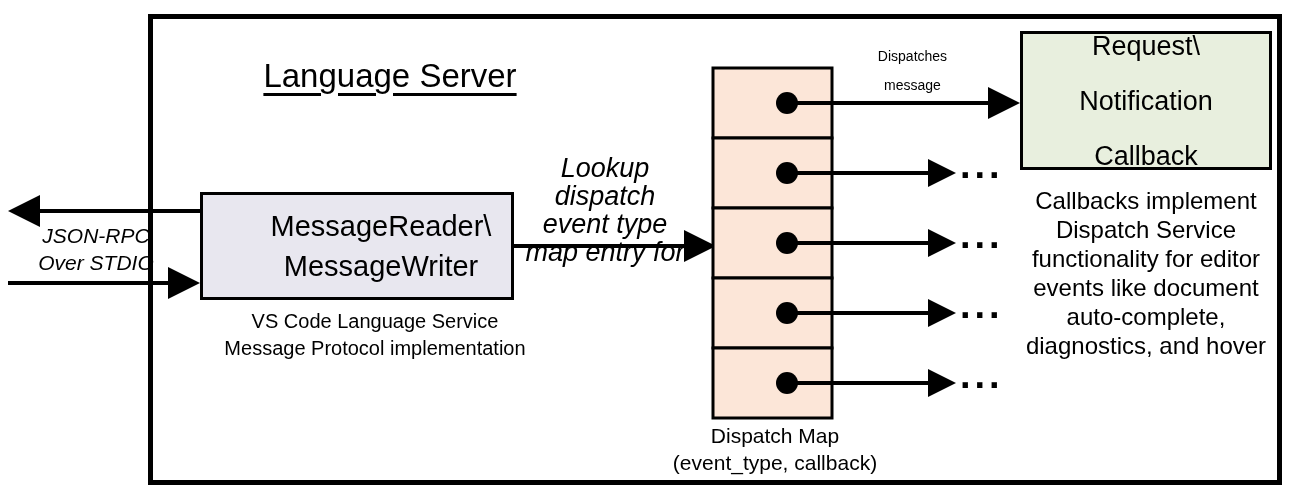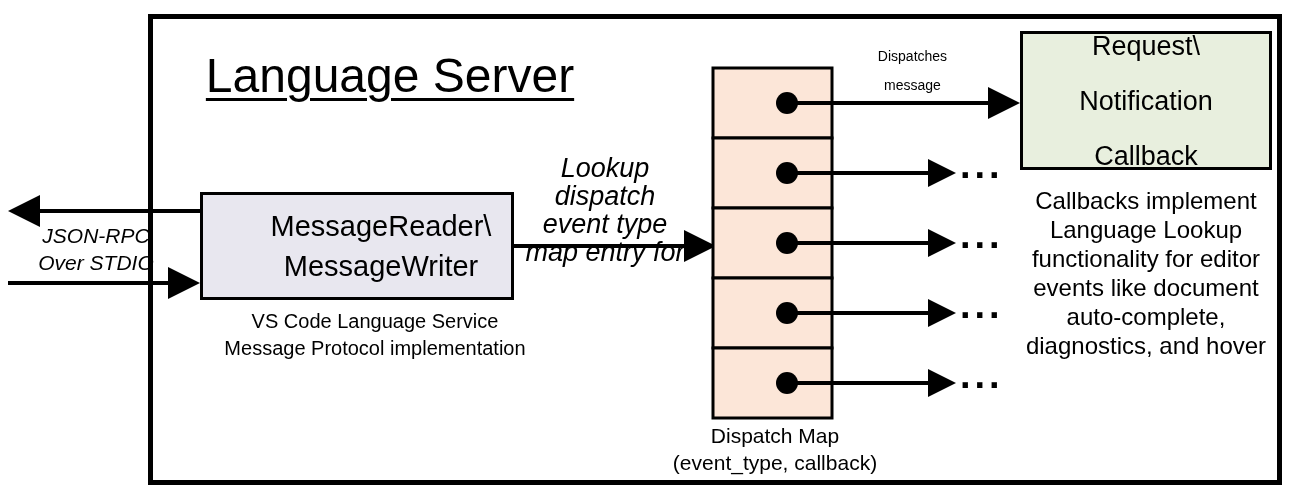--- a/index.html
+++ b/index.html
@@ -15,21 +15,21 @@
   }
   .abs { position: absolute; }
 
   #outer-box {
     left: 148px; top: 14px; width: 1134px; height: 471px;
     border: 5px solid #000000;
   }
 
   #title {
     left: 150px; top: 52px; width: 480px;
-    font-size: 48px; line-height: 48px; text-align: center;
+    font-size: 33px; line-height: 48px; text-align: center;
     text-decoration: underline;
     text-decoration-thickness: 3px;
     text-underline-offset: 6px;
   }
 
   #connector-layer { left: 0; top: 0; width: 1291px; height: 494px; }
 
   #io-label {
     left: 10px; top: 222px; width: 172px;
     font-size: 21px; line-height: 27px; font-style: italic;
@@ -179,21 +179,21 @@
   </div>
 
   <div id="callback-box" class="abs">
     <div>Request\</div>
     <div>Notification</div>
     <div>Callback</div>
   </div>
 
   <div id="callback-note" class="abs">
     <div>Callbacks implement</div>
-    <div>Language Lookup</div>
+    <div>Dispatch Service</div>
     <div>functionality for editor</div>
     <div>events like document</div>
     <div>auto-complete,</div>
     <div>diagnostics, and hover</div>
   </div>
 
   <div id="dispatch-map-label" class="abs">
     <div>Dispatch Map</div>
     <div>(event_type, callback)</div>
   </div>

